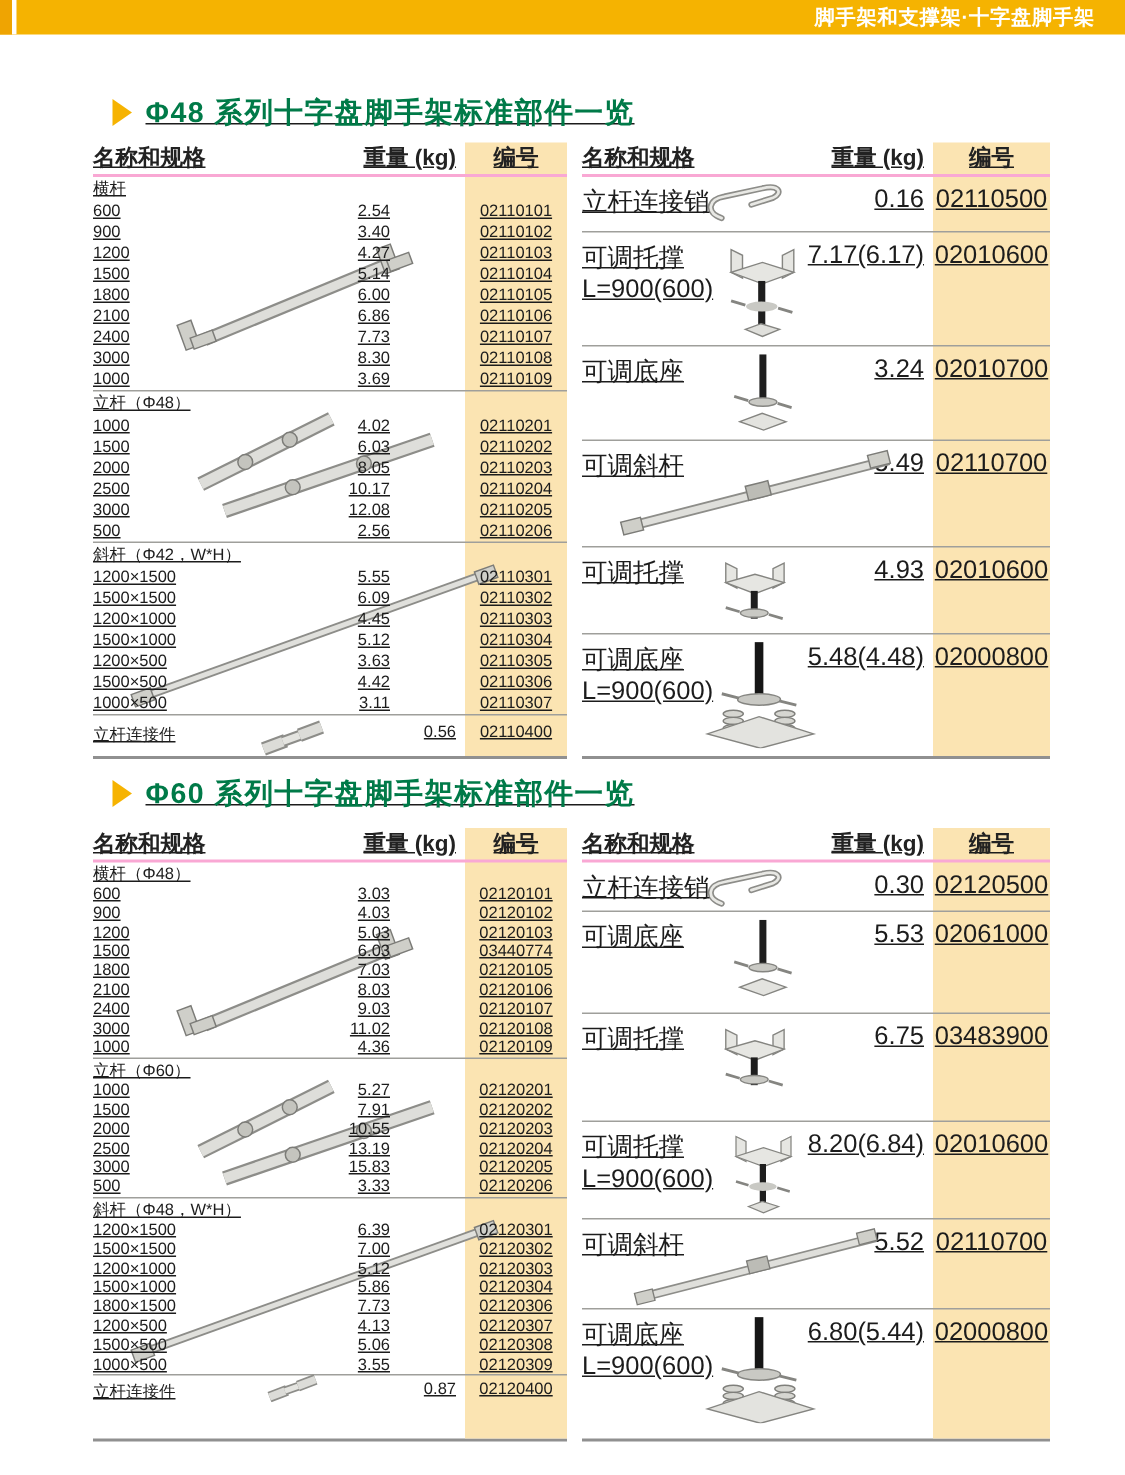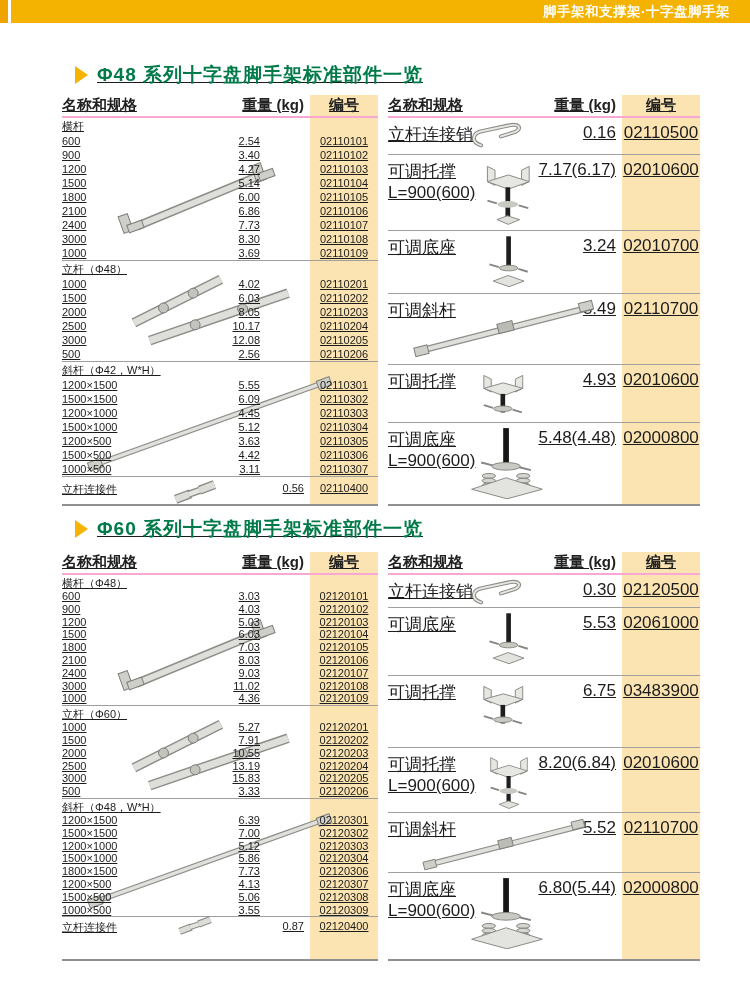--- a/index.html
+++ b/index.html
@@ -460,21 +460,21 @@
 
             <div class="row">
               <span>1200</span>
               <span class="cw">5.03</span>
               <span class="cc">02120103</span>
             </div>
 
             <div class="row">
               <span>1500</span>
               <span class="cw">6.03</span>
-              <span class="cc">02120104</span>
+              <span class="cc">03440774</span>
             </div>
 
             <div class="row">
               <span>1800</span>
               <span class="cw">7.03</span>
               <span class="cc">02120105</span>
             </div>
 
             <div class="row">
               <span>2100</span>

